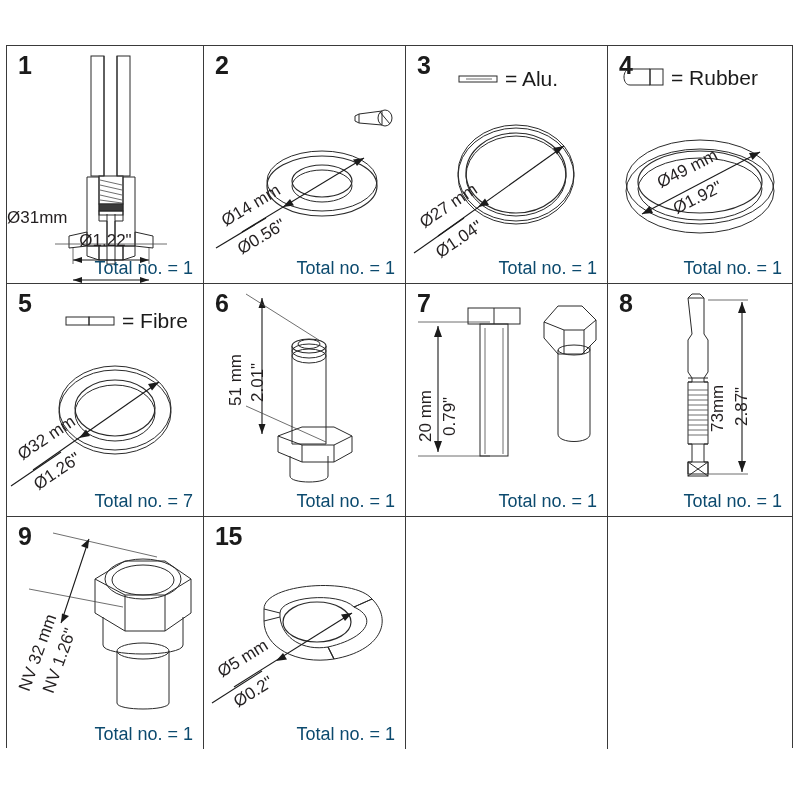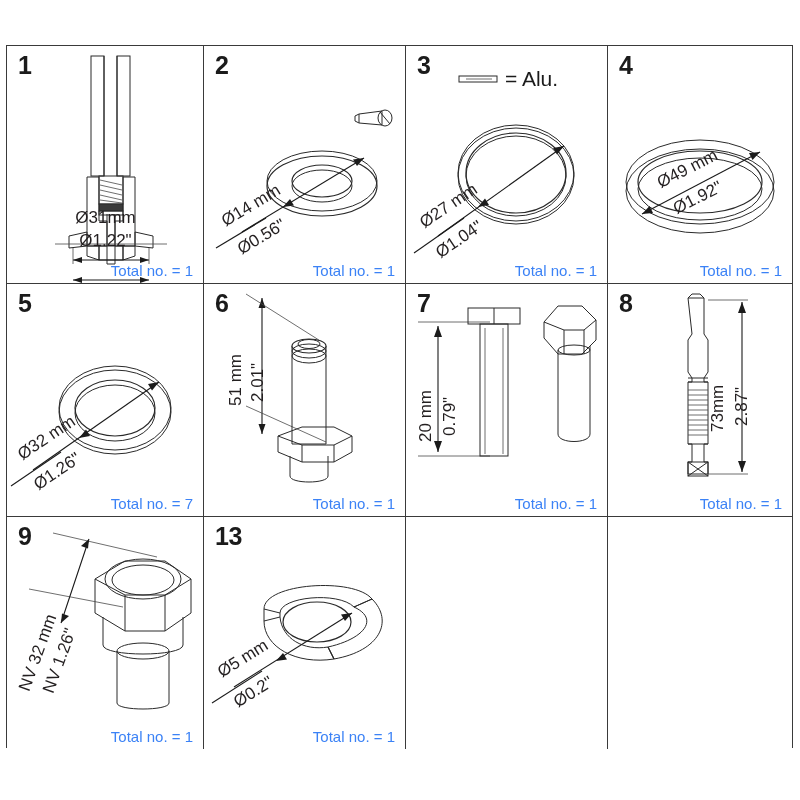--- a/index.html
+++ b/index.html
@@ -25,21 +25,21 @@
   }
   .cell.lastcol{border-right:none;}
   .cell.lastrow{border-bottom:none;}
   .idx{
     position:absolute;left:11px;top:7px;
     font-size:25px;font-weight:bold;letter-spacing:-0.5px;
     line-height:1;color:#1b1b1b;
   }
   .total{
     position:absolute;right:10px;bottom:4px;
-    font-size:15px;color:#3b82f6;white-space:nowrap;
+    font-size:18px;color:#0c4a6e;white-space:nowrap;
   }
   .art{position:absolute;left:0;top:0;width:100%;height:100%;}
   .art svg{position:absolute;left:0;top:0;}
   .legend{
     position:absolute;display:flex;align-items:center;gap:7px;
     font-size:21px;color:#1b1b1b;white-space:nowrap;
   }
   .legend .lbl{line-height:1;}
   .swatch{display:block;}
   svg .ln2{fill:none;stroke:#2a2a2a;stroke-width:1.0;}
@@ -95,21 +95,21 @@
         <path d="M66,214 l9,-3 v6 z" fill="#1b1b1b"></path>
         <path d="M142,214 l-9,-3 v6 z" fill="#1b1b1b"></path>
         <line class="thin" x1="66" y1="202" x2="66" y2="218"></line>
         <line class="thin" x1="142" y1="202" x2="142" y2="218"></line>
 
         <line class="dimline" x1="66" y1="234" x2="142" y2="234"></line>
         <path d="M66,234 l9,-3 v6 z" fill="#1b1b1b"></path>
         <path d="M142,234 l-9,-3 v6 z" fill="#1b1b1b"></path>
       </svg>
     </div>
-    <div style="position:absolute;left:0;top:162px;width:197px;text-align:center;font-size:17px;">Ø31mm</div>
+    <div style="position:absolute;left:0;top:162px;width:197px;text-align:left;font-size:17px;">Ø31mm</div>
     <div style="position:absolute;left:0;top:185px;width:197px;text-align:center;font-size:17px;">Ø1.22"</div>
     <div class="total">Total no. = 1</div>
   </div>
 
   <div class="cell">
     <div class="idx">2</div>
     <div class="art">
       <svg width="202" height="238" viewBox="0 0 202 238">
         <defs>
           <pattern id="hatch2" width="5" height="5" patternUnits="userSpaceOnUse" patternTransform="rotate(45)">
@@ -162,38 +162,64 @@
         <line class="dimline" x1="8" y1="207" x2="58" y2="172"></line>
       </svg>
     </div>
     <div style="position:absolute;left:10px;top:170px;font-size:17px;transform:rotate(-34deg);transform-origin:left top;">Ø27 mm</div>
     <div style="position:absolute;left:26px;top:200px;font-size:17px;transform:rotate(-34deg);transform-origin:left top;">Ø1.04"</div>
     <div class="total">Total no. = 1</div>
   </div>
 
   <div class="cell lastcol">
     <div class="idx">4</div>
+    <div class="legend" style="left:12px;top:20px;">
+      <svg class="swatch" width="44" height="22" viewBox="0 0 44 22">
+        <defs>
+          <pattern id="hatchR" width="5" height="5" patternUnits="userSpaceOnUse" patternTransform="rotate(45)">
+            <rect width="5" height="5" fill="#fff"></rect>
+            <line x1="0" y1="0" x2="0" y2="5" stroke="#333" stroke-width="1"></line>
+          </pattern>
+        </defs>
+        <path class="ln2" d="M10,3 L30,3 L30,19 L10,19 C2,19 2,3 10,3 Z" fill="#fff"></path>
+        <rect class="ln2" x="30" y="3" width="13" height="16" fill="url(#hatchR)"></rect>
+      </svg>
+      <span class="lbl">= Rubber</span>
+    </div>
     <div class="art">
       <svg width="184" height="238" viewBox="0 0 184 238">
         <ellipse class="ln2" cx="92" cy="145" rx="74" ry="42" fill="#fff"></ellipse>
         <ellipse class="ln2" cx="92" cy="136" rx="74" ry="42" fill="#fff"></ellipse>
         <ellipse class="wht" cx="92" cy="136" rx="62" ry="31"></ellipse>
         <ellipse class="ln2" cx="92" cy="143" rx="62" ry="31" fill="none"></ellipse>
         <line class="dimline" x1="34" y1="168" x2="152" y2="106"></line>
         <path d="M152,106 l-11,1 l3.5,7 z" fill="#1b1b1b"></path>
         <path d="M34,168 l11,-1 l-3.5,-7 z" fill="#1b1b1b"></path>
       </svg>
     </div>
     <div style="position:absolute;left:46px;top:129px;font-size:17px;transform:rotate(-27deg);transform-origin:left top;">Ø49 mm</div>
     <div style="position:absolute;left:62px;top:155px;font-size:17px;transform:rotate(-27deg);transform-origin:left top;">Ø1.92"</div>
     <div class="total">Total no. = 1</div>
   </div>
 
   <div class="cell">
     <div class="idx">5</div>
+    <div class="legend" style="left:58px;top:26px;">
+      <svg class="swatch" width="50" height="14" viewBox="0 0 50 14">
+        <defs>
+          <pattern id="hatchF" width="5" height="5" patternUnits="userSpaceOnUse" patternTransform="rotate(45)">
+            <rect width="5" height="5" fill="#fff"></rect>
+            <line x1="0" y1="0" x2="0" y2="5" stroke="#333" stroke-width="1.1"></line>
+          </pattern>
+        </defs>
+        <rect class="ln2" x="1" y="3" width="23" height="8" fill="#fff"></rect>
+        <rect class="ln2" x="24" y="3" width="25" height="8" fill="url(#hatchF)"></rect>
+      </svg>
+      <span class="lbl">= Fibre</span>
+    </div>
     <div class="art">
       <svg width="197" height="233" viewBox="0 0 197 233">
         <ellipse class="ln2" cx="108" cy="128" rx="56" ry="42" fill="#fff"></ellipse>
         <ellipse class="ln2" cx="108" cy="124" rx="56" ry="42" fill="#fff"></ellipse>
         <ellipse class="wht" cx="108" cy="124" rx="40" ry="28"></ellipse>
         <ellipse class="ln2" cx="108" cy="129" rx="40" ry="28" fill="none"></ellipse>
         <line class="dimline" x1="26" y1="186" x2="152" y2="98"></line>
         <path d="M152,98 l-11,2 l4,6.5 z" fill="#1b1b1b"></path>
         <path d="M72,154 l11,-2 l-4,-6.5 z" fill="#1b1b1b"></path>
         <line class="dimline" x1="4" y1="202" x2="54" y2="168"></line>
@@ -329,21 +355,21 @@
         <path d="M82,22 l-8,7 l7,2.5 z" fill="#1b1b1b"></path>
         <path d="M54,106 l8,-7 l-7,-2.5 z" fill="#1b1b1b"></path>
       </svg>
     </div>
     <div style="position:absolute;left:8px;top:170px;font-size:17px;transform:rotate(-70deg);transform-origin:left top;white-space:nowrap;">NV 32 mm</div>
     <div style="position:absolute;left:32px;top:172px;font-size:17px;transform:rotate(-70deg);transform-origin:left top;white-space:nowrap;">NV 1.26"</div>
     <div class="total">Total no. = 1</div>
   </div>
 
   <div class="cell lastrow">
-    <div class="idx">13</div>
+    <div class="idx">15</div>
     <div class="art">
       <svg width="202" height="232" viewBox="0 0 202 232">
 
         <path class="ln2" d="M60,92 C60,66 150,60 168,82 L150,90 C134,74 76,80 76,96 Z" fill="#fff"></path>
         <path class="ln2" d="M168,82 C190,104 176,134 130,142 L124,130 C160,122 176,102 150,90 Z" fill="#fff"></path>
         <path class="ln2" d="M130,142 C92,148 60,130 60,104 L76,100 C78,122 100,134 124,130 Z" fill="#fff"></path>
 
         <ellipse class="wht" cx="113" cy="105" rx="34" ry="20"></ellipse>
 
         <path class="ln2" d="M60,92 L60,104 M76,96 L76,100"></path>

